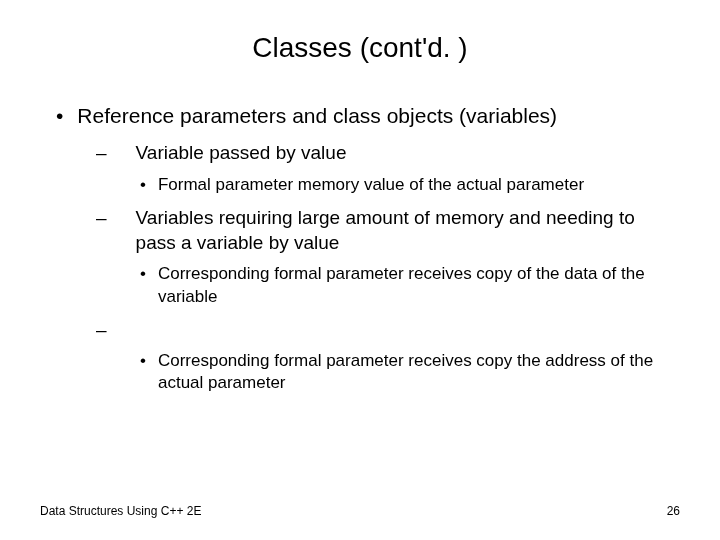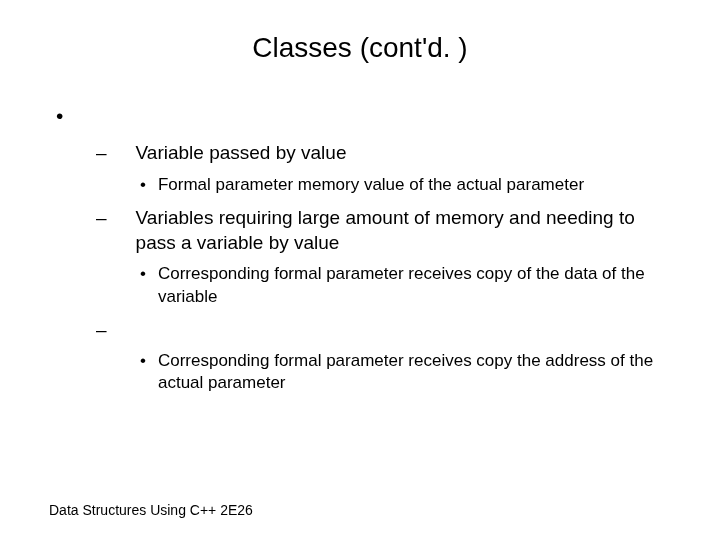--- a/index.html
+++ b/index.html
@@ -74,35 +74,35 @@
     }
     .bullet-l3 .text {
       line-height: 1.3;
     }
     .footer {
       position: absolute;
       bottom: 22px;
       left: 40px;
       right: 40px;
       display: flex;
-      justify-content: flex-start;
-      font-size: 14px;
-      margin-left: 9px;
+      justify-content: space-between;
+      font-size: 12px;
     }
   </style>
 </head>
 <body>
 
 <div class="slide">
   <h1 class="title">Classes (cont'd. )</h1>
 
   <div class="content">
 
     <div class="bullet-l1">
       <span class="dot">•</span>
+      <span class="text">Reference parameters and class objects (variables)</span>
     </div>
 
     <div class="bullet-l2">
       <span class="dash">–</span>
       <span class="text">Variable passed by value</span>
     </div>
 
     <div class="bullet-l3">
       <span class="dot">•</span>
       <span class="text">Formal parameter memory value of the actual parameter</span>

